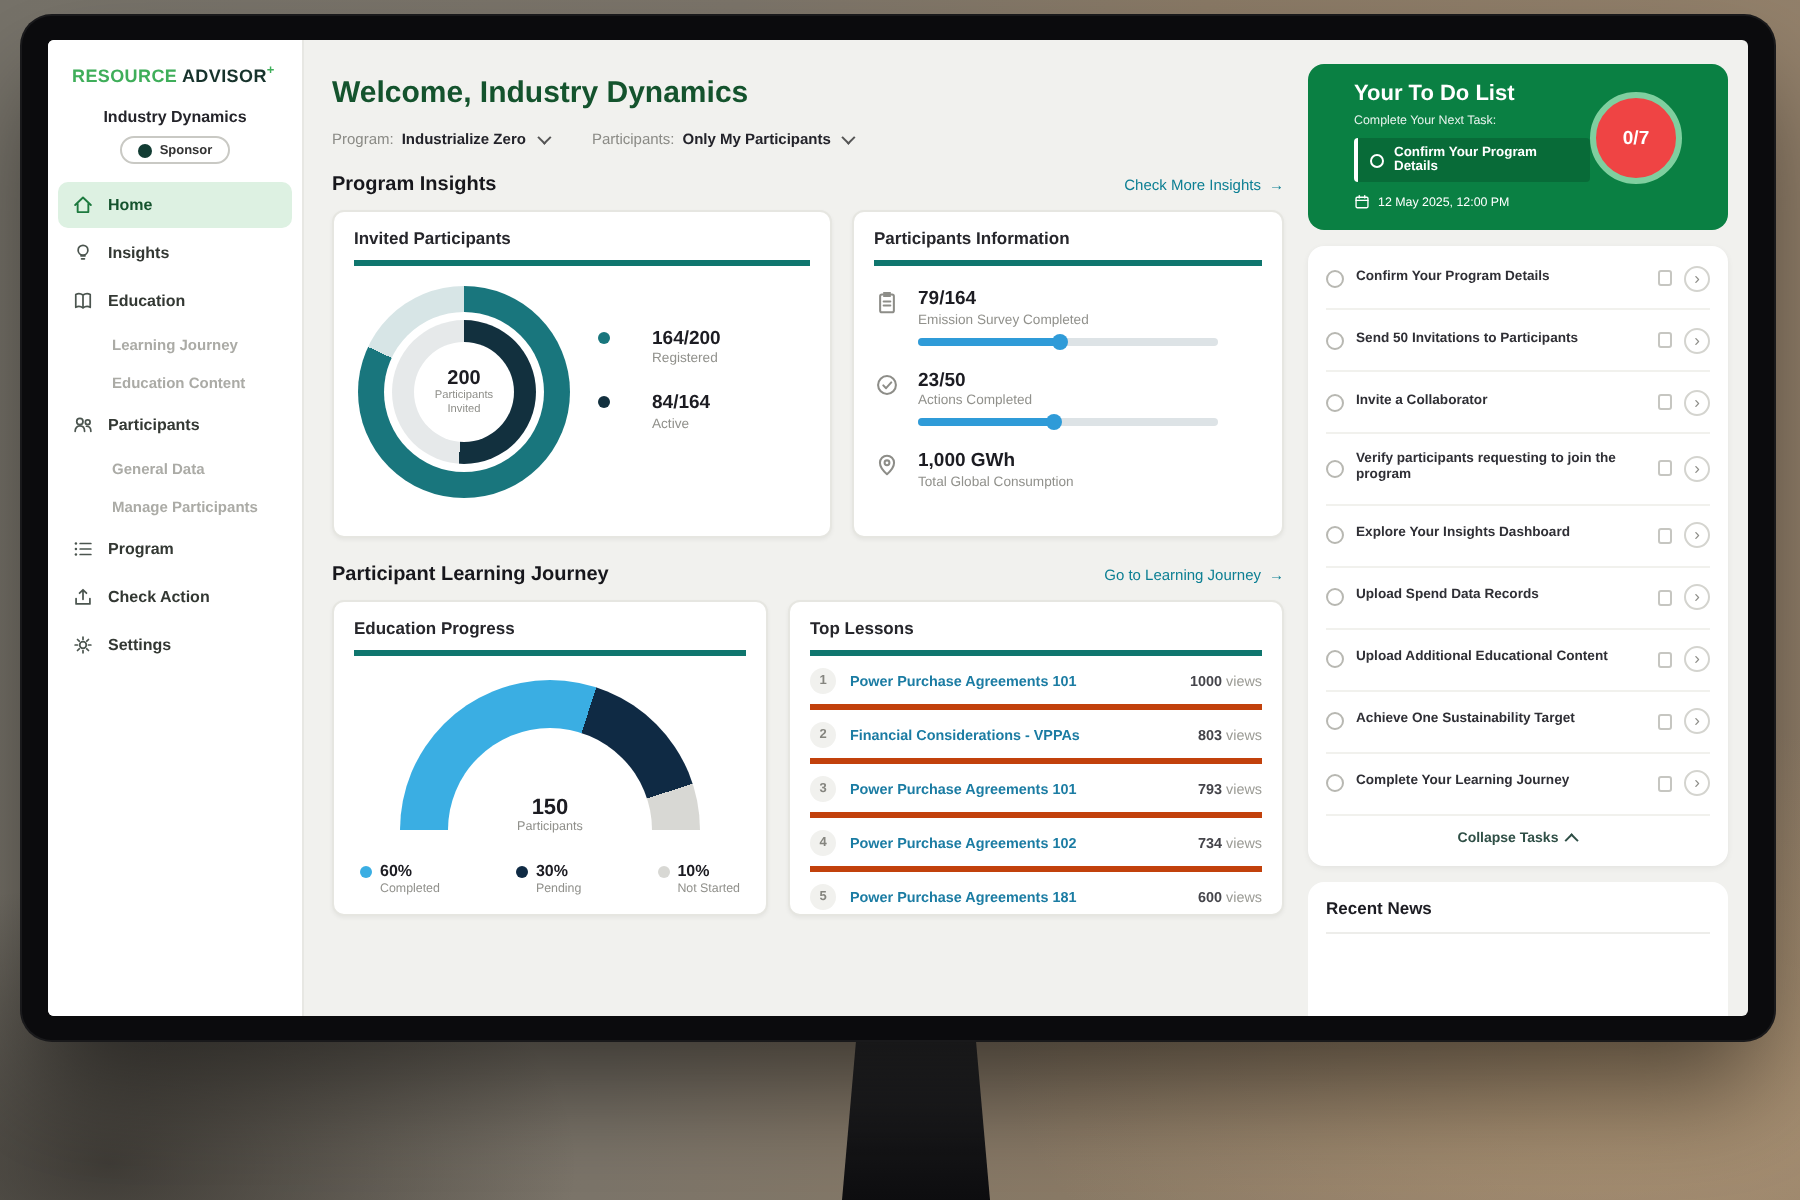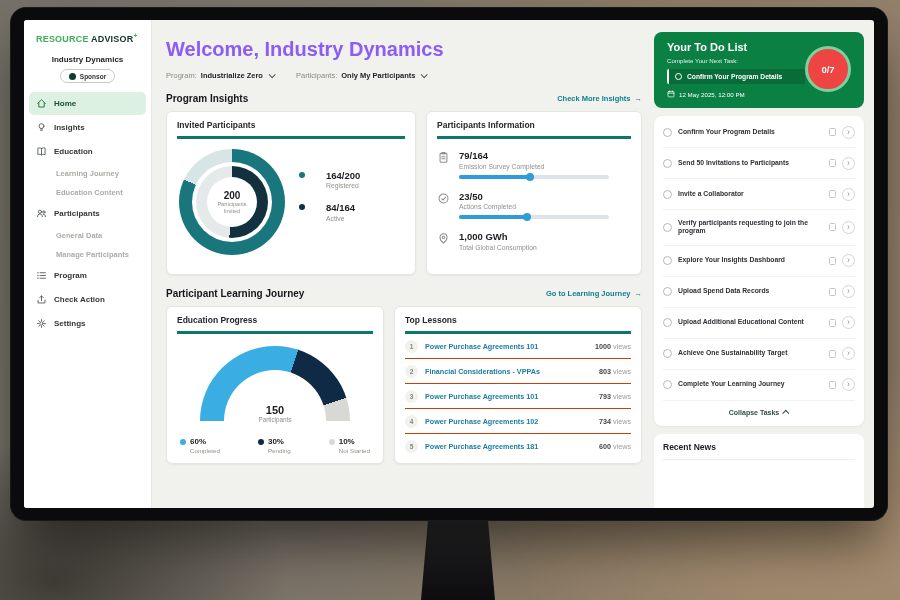--- a/index.html
+++ b/index.html
@@ -32,29 +32,29 @@
   .sp-ic{width:7px;height:7px;border-radius:50%;background:#123c33;}
   .nav-item{display:flex;align-items:center;gap:7px;padding:6px 12px;margin:1px 0;font-size:8px;
     font-weight:700;color:#333833;cursor:pointer;}
   .nav-item.sub{padding:4.5px 12px 4.5px 32px;font-size:7.5px;color:#ababa6;font-weight:600;}
   .nav-item.active{background:#ddf1e2;margin:1px 5px;padding:6px 7px;border-radius:5px;color:#14532d;}
   .nav-ic{width:11px;height:11px;color:#4b554f;flex:none;}
   .nav-item.active .nav-ic{color:#1d7a3f;}
 
   
   .main{flex:1;min-width:0;padding:10px 12px 0 14px;}
-  .welcome{font-size:20px;font-weight:800;color:#8b5cf6;margin:8px 0 10px;}
+  .welcome{font-size:15px;font-weight:800;color:#14532d;margin:8px 0 10px;}
   .filters{display:flex;gap:22px;align-items:center;}
   .filter{display:flex;align-items:center;gap:4px;font-size:7.5px;color:#8a8a85;cursor:pointer;}
   .f-value{color:#23232a;font-weight:700;}
   .chev{width:5px;height:5px;border-right:1.3px solid #555;border-bottom:1.3px solid #555;
     transform:rotate(45deg) translateY(-1px);margin-left:2px;}
   .section-row{display:flex;align-items:center;justify-content:space-between;margin:13px 0 7px;}
   .section-title{font-size:10px;font-weight:800;color:#17171c;}
-  .section-link{display:flex;align-items:center;gap:4px;font-size:7.5px;font-weight:700;color:#0c7f93;cursor:pointer;}
+  .section-link{display:flex;align-items:center;gap:4px;font-size:7.5px;font-weight:400;color:#0c7f93;cursor:pointer;}
   .cards-row{display:flex;gap:10px;}
   .card{background:#fff;border:1px solid #e6e6e1;border-radius:6px;box-shadow:0 1px 2px rgba(20,20,20,.05);padding:8px 10px;}
   .card-title{font-size:8.5px;font-weight:700;color:#26262b;padding-bottom:6px;border-bottom:3px solid #0f766e;}
   .card-invited{width:250px;height:164px;}
   .card-info{flex:1;height:164px;}
   .card-edu{width:218px;height:158px;}
   .card-lessons{flex:1;height:158px;}
 
   
   .donut-flex{display:flex;align-items:center;gap:14px;margin-top:10px;}
@@ -86,31 +86,31 @@
   .gauge-hole{position:absolute;left:24px;top:24px;width:102px;height:102px;border-radius:50%;background:#fff;}
   .gauge-center{position:absolute;left:0;right:0;bottom:1px;text-align:center;}
   .g-val{font-size:11px;font-weight:800;color:#1c1c22;}
   .g-lab{font-size:6.3px;color:#8f8f8a;}
   .gauge-legend{display:flex;justify-content:space-between;margin-top:13px;padding:0 3px;}
   .gl-item{display:flex;gap:4px;align-items:flex-start;}
   .gl-val{font-size:8px;font-weight:800;color:#1c1c22;}
   .gl-lab{font-size:6.2px;color:#91918c;margin-top:1px;}
 
   
-  .lesson{display:flex;align-items:center;gap:7px;padding:5.5px 0;border-bottom:1px solid #c2410c;}
+  .lesson{display:flex;align-items:center;gap:7px;padding:5.5px 0;border-bottom:3px solid #c2410c;}
   .lesson:last-child{border-bottom:none;}
   .rank{width:13px;height:13px;border-radius:50%;background:#f1f1ee;color:#85857f;font-size:6.5px;font-weight:700;
     display:flex;align-items:center;justify-content:center;flex:none;}
   .lesson-title{flex:1;font-size:7.2px;font-weight:700;color:#1b7ca3;cursor:pointer;}
   .views{font-size:7.2px;color:#9b9b95;white-space:nowrap;}
   .views b{color:#44444a;font-weight:700;}
 
   
   .todo{width:220px;flex:none;padding:12px 10px 0 0;display:flex;flex-direction:column;}
-  .todo-green{background:#0a8043;border-radius:8px;padding:9px 13px 10px;display:flex;justify-content:center;color:#fff;}
+  .todo-green{background:#0a8043;border-radius:8px;padding:9px 23px 10px;display:flex;justify-content:center;color:#fff;}
   .tg-left{width:138px;}
   .tg-title{font-size:11px;font-weight:800;}
   .tg-sub{font-size:6.2px;opacity:.9;margin:4px 0 5px;}
   .tg-task{display:flex;align-items:center;gap:5px;background:rgba(0,0,0,.16);border-left:2px solid #fff;
     padding:4px 6px;font-size:6.7px;font-weight:700;border-radius:2px;cursor:pointer;}
   .tg-check{width:7px;height:7px;border:1px solid #fff;border-radius:50%;flex:none;}
   .tg-date{display:flex;align-items:center;gap:4px;font-size:6.2px;margin-top:6px;}
   .cal-ic{width:8px;height:8px;}
   .tg-badge{width:46px;height:46px;border-radius:50%;background:#ef4444;border:3px solid #7fcf9f;
     display:flex;align-items:center;justify-content:center;font-size:9.5px;font-weight:800;align-self:flex-start;margin-top:5px;flex:none;}

